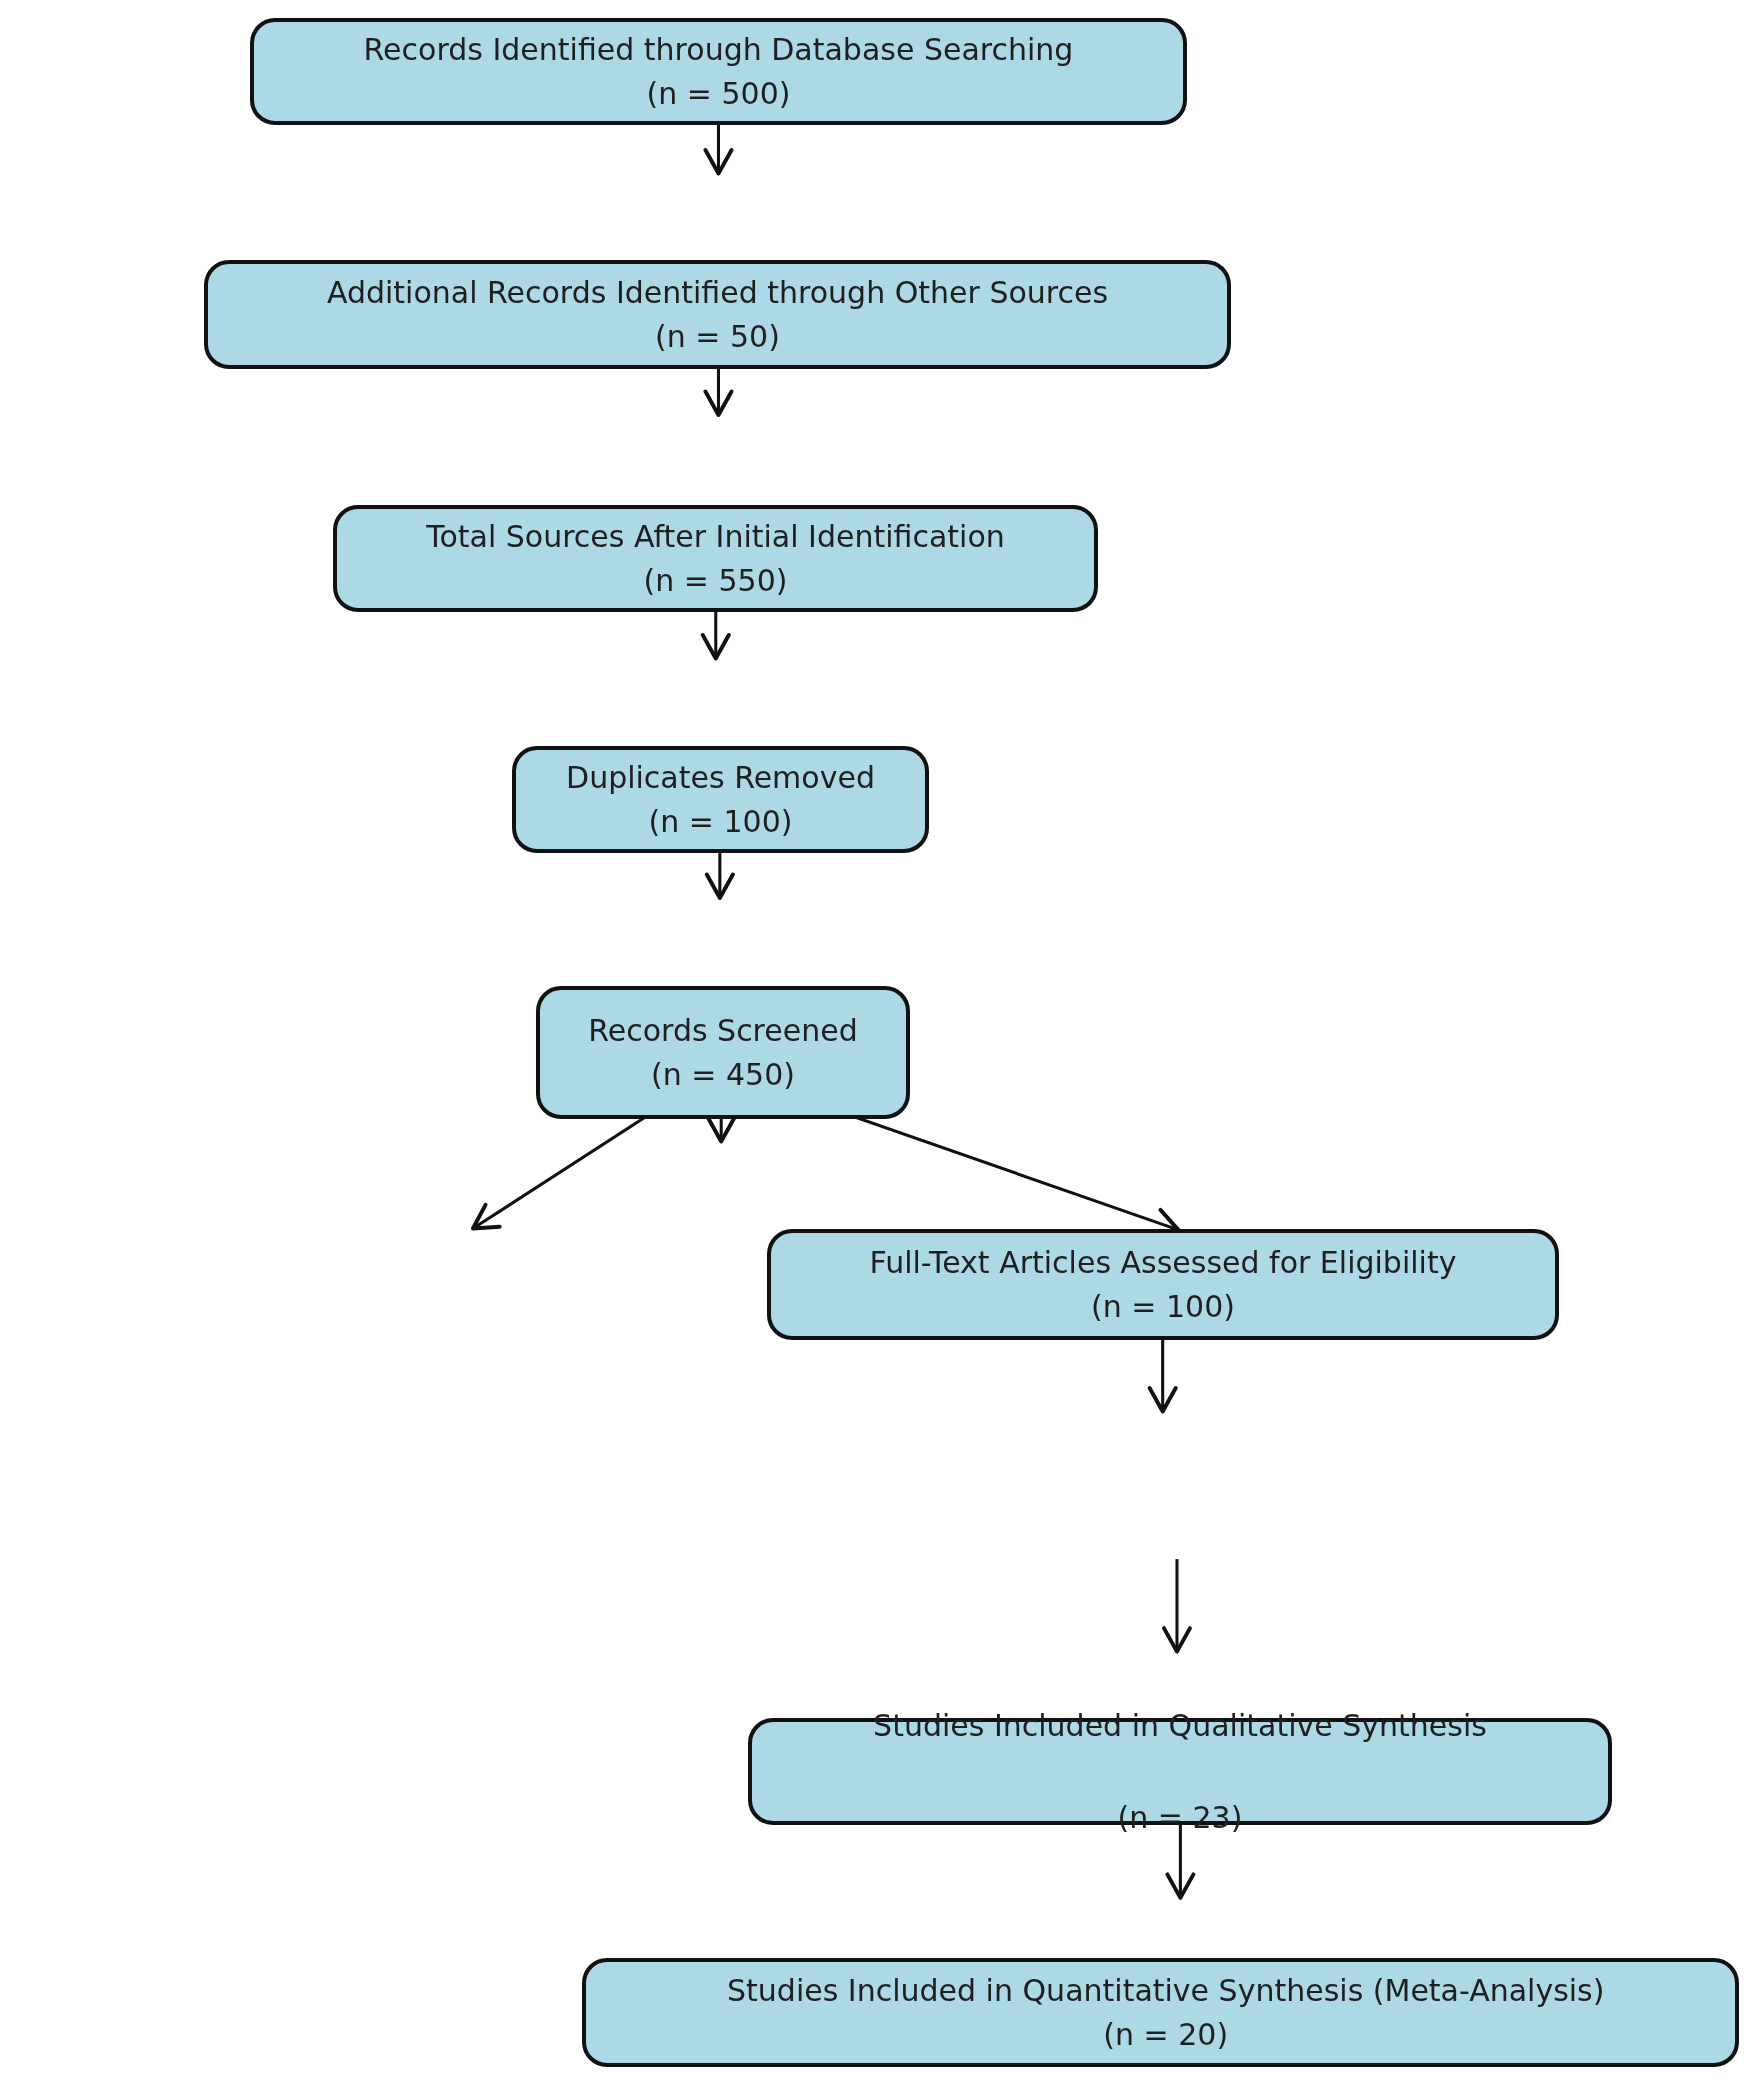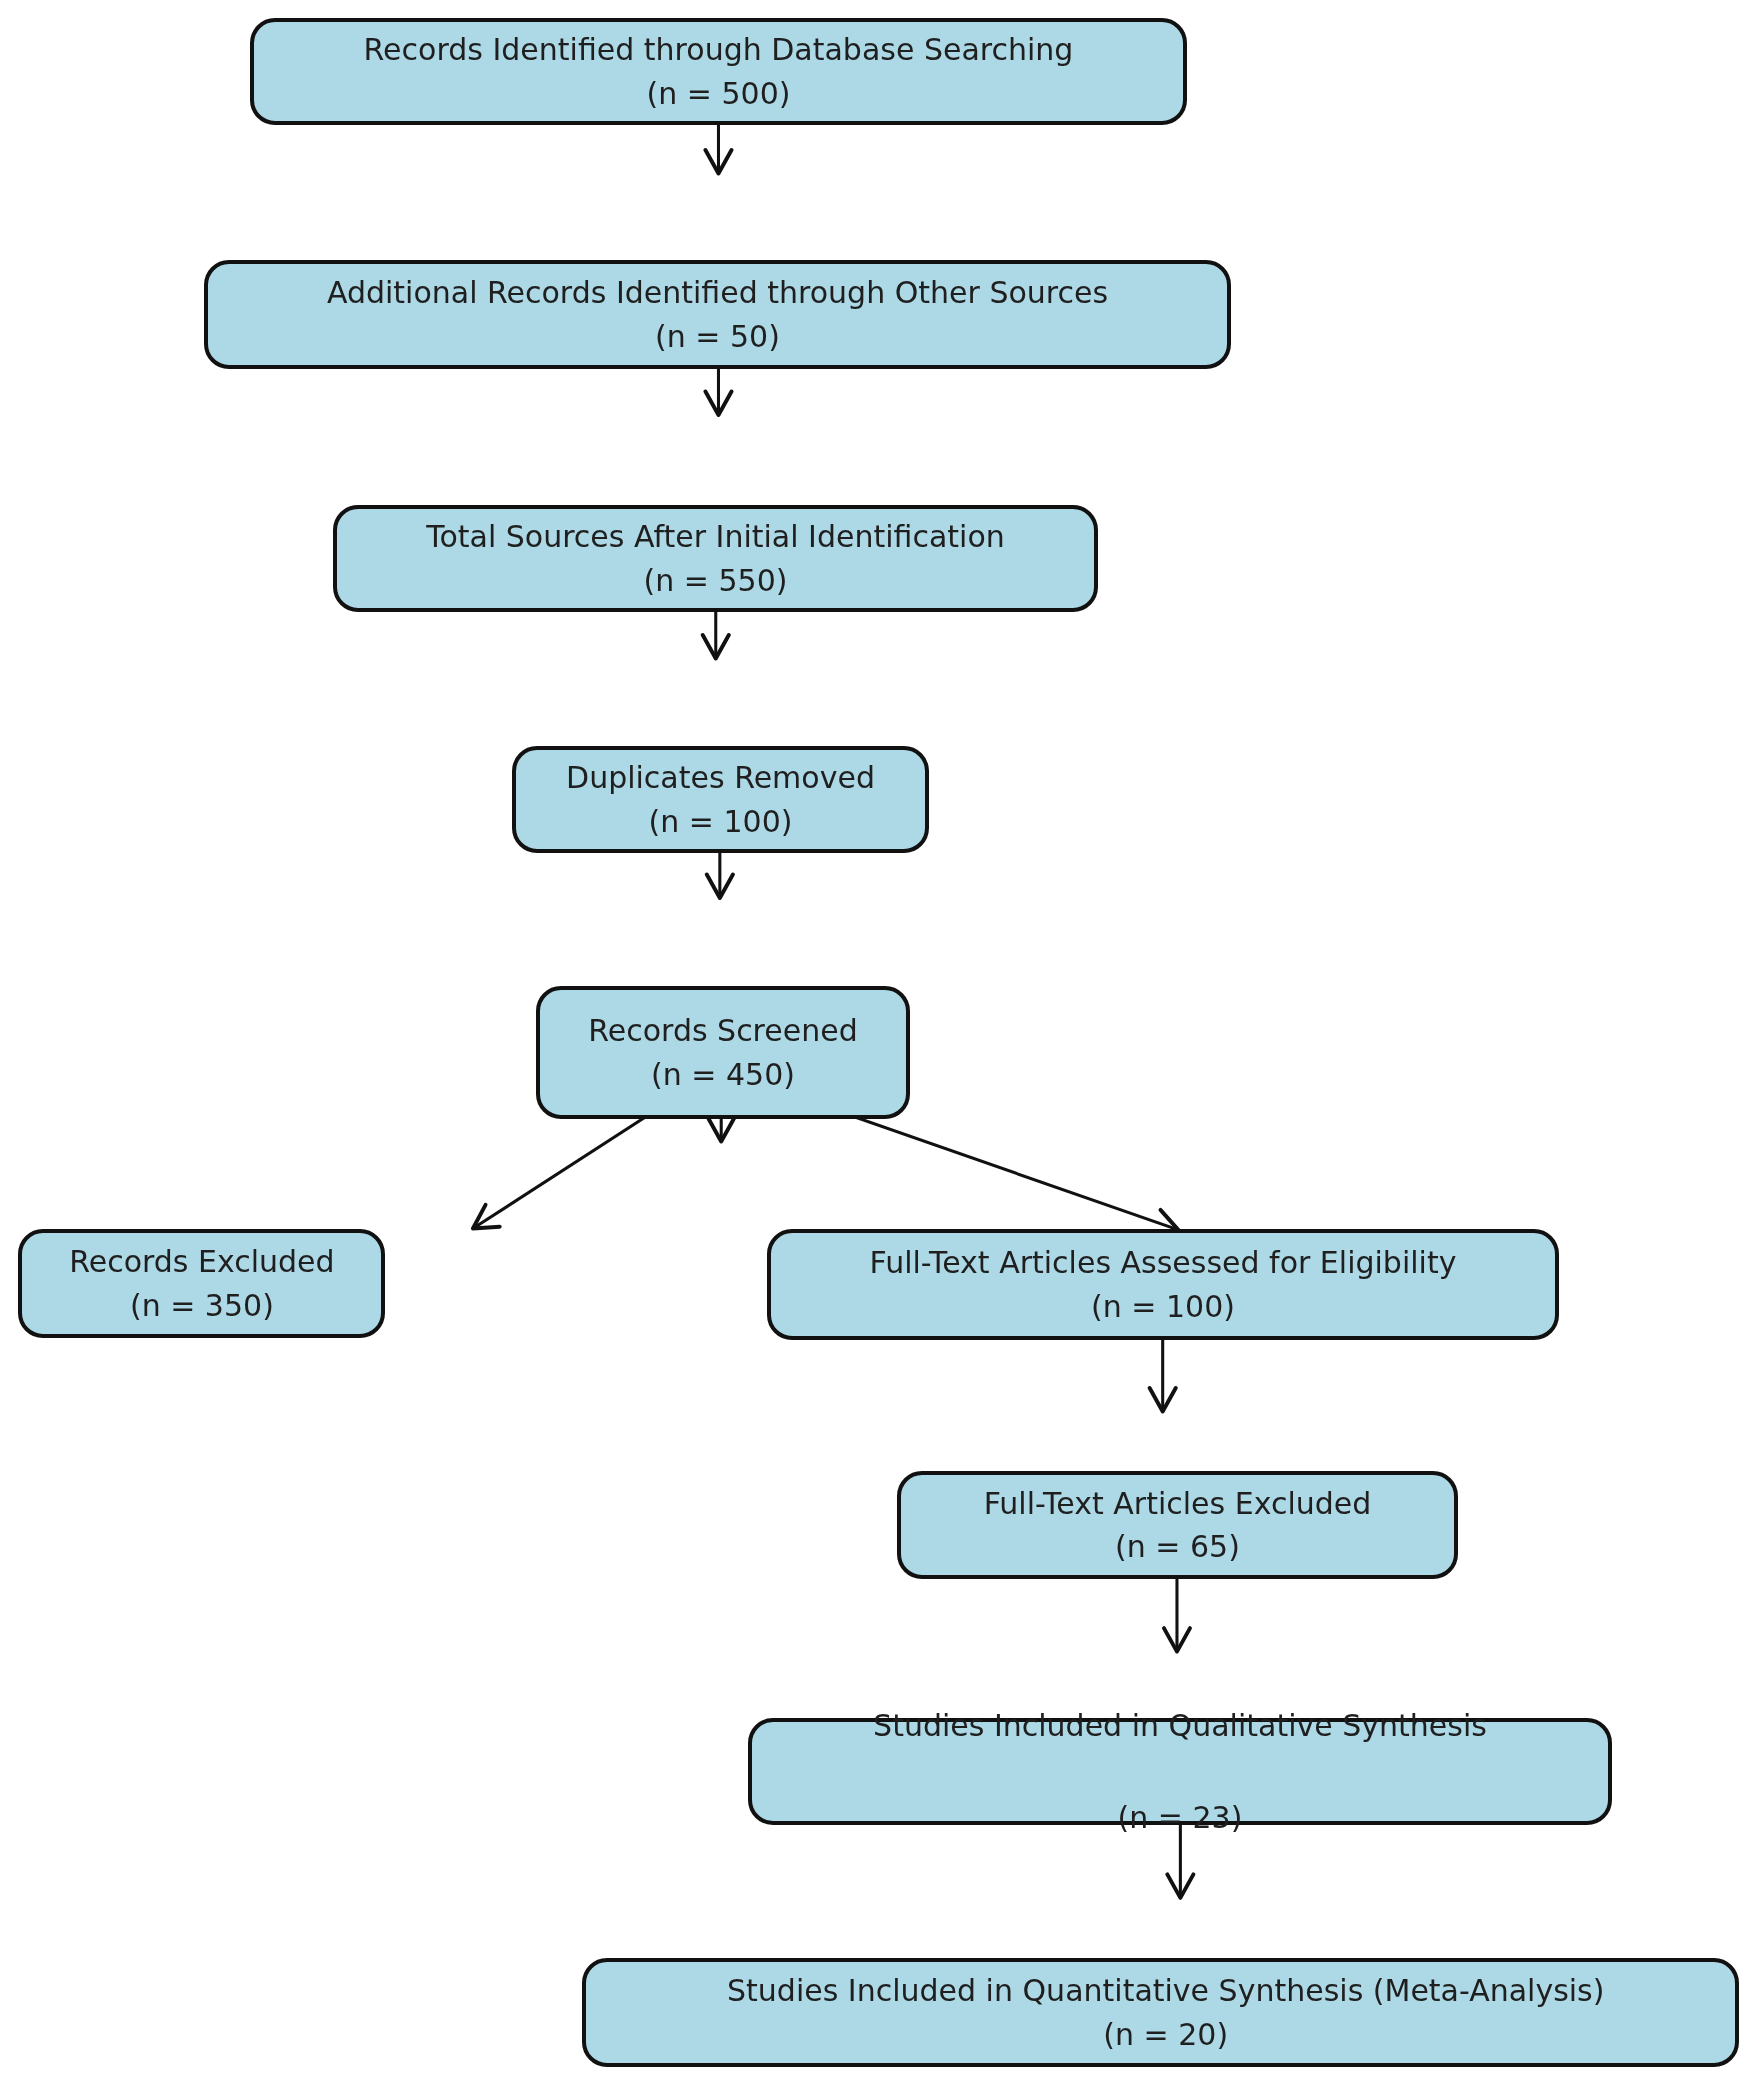--- a/index.html
+++ b/index.html
@@ -90,34 +90,26 @@
   <div id="n4" class="node">
     <span class="label">Duplicates Removed</span>
     <span class="count">(n = 100)</span>
   </div>
 
   <div id="n5" class="node">
     <span class="label">Records Screened</span>
     <span class="count">(n = 450)</span>
   </div>
 
-  <div id="n6" class="node">
-    <span class="label">Records Excluded</span>
-    <span class="count">(n = 350)</span>
-  </div>
 
   <div id="n7" class="node">
     <span class="label">Full-Text Articles Assessed for Eligibility</span>
     <span class="count">(n = 100)</span>
   </div>
 
-  <div id="n8" class="node">
-    <span class="label">Full-Text Articles Excluded</span>
-    <span class="count">(n = 65)</span>
-  </div>
 
   <div id="n9" class="node">
     <span class="label">Studies Included in Qualitative Synthesis</span>
     <span class="count">(n = 23)</span>
   </div>
 
   <div id="n10" class="node">
     <span class="label">Studies Included in Quantitative Synthesis (Meta-Analysis)</span>
     <span class="count">(n = 20)</span>
   </div>

